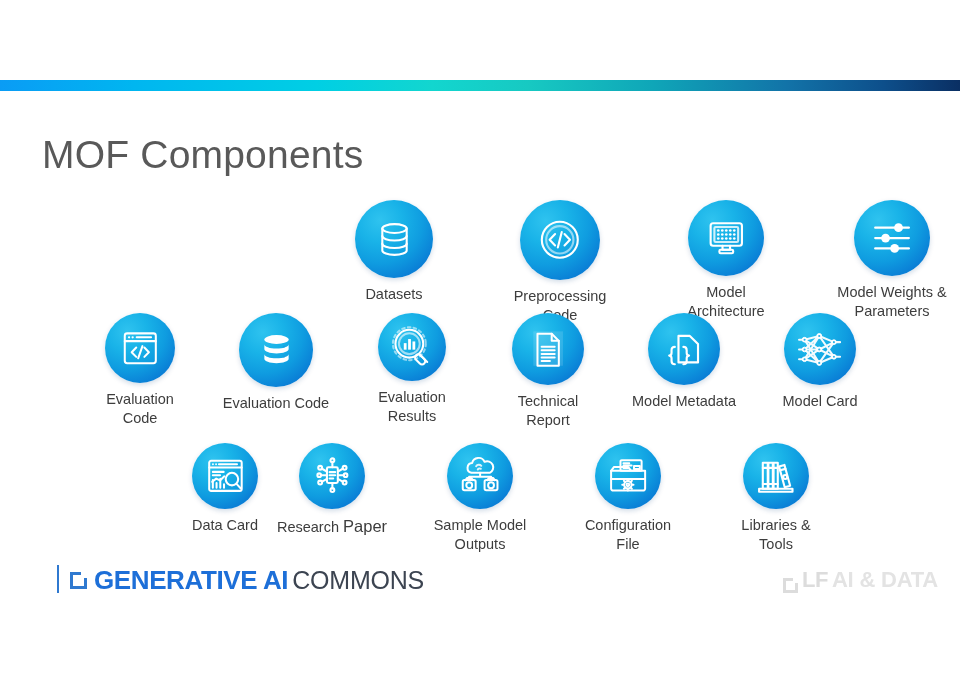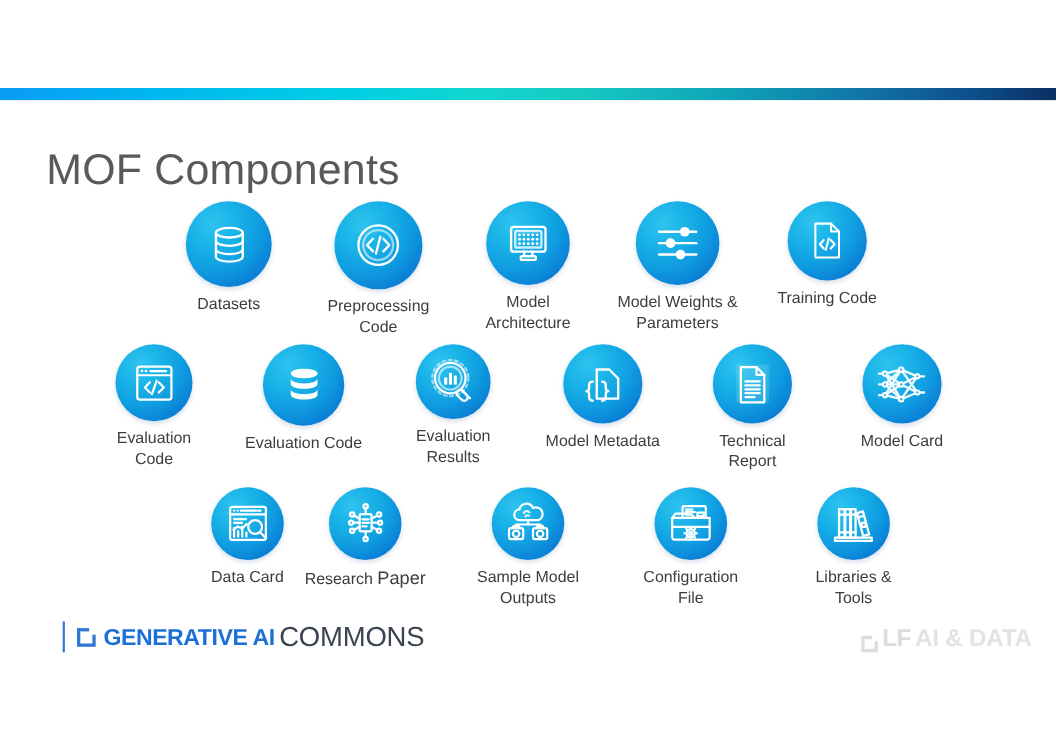--- a/index.html
+++ b/index.html
@@ -59,21 +59,21 @@
   .ga-mark{
     width:17px;height:17px;margin-right:7px;
     position:relative;flex:0 0 auto;
   }
   .ga-mark .outer{
     position:absolute;inset:0;border:3px solid #2f79d0;box-sizing:border-box;
   }
   .ga-mark .notch{
     position:absolute;right:-1px;top:-1px;width:7px;height:7px;background:#ffffff;
   }
-  .ga-strong{font-size:21px;font-weight:bold;color:#1d6fd8;letter-spacing:-.4px;}
+  .ga-strong{font-size:26px;font-weight:bold;color:#1d6fd8;letter-spacing:-.4px;}
   .ga-light{font-size:25px;font-weight:400;color:#3c4451;letter-spacing:-.2px;margin-left:4px;}
 
   .lf-logo{
     position:absolute;left:783px;top:567px;
     display:flex;align-items:flex-end;white-space:nowrap;
   }
   .lf-mark{width:15px;height:15px;position:relative;margin-right:4px;flex:0 0 auto;}
   .lf-mark .outer{position:absolute;inset:0;border:3px solid #dcdcdc;box-sizing:border-box;}
   .lf-mark .notch{position:absolute;right:-1px;top:-1px;width:6px;height:6px;background:#ffffff;}
   .lf-strong{font-size:22px;font-weight:bold;color:#dcdcdc;letter-spacing:-.5px;}
@@ -81,21 +81,21 @@
 </style>
 </head>
 <body>
 
 <div id="slide">
 
   <div class="topbar"></div>
 
   <div class="title">MOF Components</div>
 
-  <div class="row" id="row-0" style="top: 183px; justify-content: center;">
+  <div class="row" id="row-0" style="top: 200px; justify-content: flex-end; gap: 30px;">
       <div class="cell" style="width: 136px;">
         <div class="circle" style="width: 78px; height: 78px;">
           <svg width="39" height="39" viewBox="0 0 32 32">
       <ellipse cx="16" cy="7" rx="10" ry="3.6" fill="none" stroke="#ffffff" stroke-width="1.7" stroke-linecap="round" stroke-linejoin="round"></ellipse>
       <path d="M6 7v18c0 2 4.5 3.6 10 3.6s10-1.6 10-3.6V7" fill="none" stroke="#ffffff" stroke-width="1.7" stroke-linecap="round" stroke-linejoin="round"></path>
       <path d="M6 13.2c0 2 4.5 3.6 10 3.6s10-1.6 10-3.6" fill="none" stroke="#ffffff" stroke-width="1.7" stroke-linecap="round" stroke-linejoin="round"></path>
       <path d="M6 19.4c0 2 4.5 3.6 10 3.6s10-1.6 10-3.6" fill="none" stroke="#ffffff" stroke-width="1.7" stroke-linecap="round" stroke-linejoin="round"></path>
     </svg>
         </div>
         <div class="label">Datasets</div>
@@ -147,32 +147,20 @@
       <path d="M4 17h26" fill="none" stroke="#ffffff" stroke-width="1.7" stroke-linecap="round" stroke-linejoin="round"></path>
       <path d="M4 25h26" fill="none" stroke="#ffffff" stroke-width="1.7" stroke-linecap="round" stroke-linejoin="round"></path>
       <circle cx="22" cy="9" r="3.4" fill="#ffffff"></circle>
       <circle cx="12" cy="17" r="3.4" fill="#ffffff"></circle>
       <circle cx="19" cy="25" r="3.4" fill="#ffffff"></circle>
     </svg>
         </div>
         <div class="label">Model Weights &amp;
 Parameters</div>
       </div>
-      <div class="cell" style="width: 136px;">
-        <div class="circle" style="width: 72px; height: 72px;">
-          <svg width="37.44" height="37.44" viewBox="0 0 30 34">
-      <path d="M5.5 3h13l6.5 6.5V31H5.5z" fill="none" stroke="#ffffff" stroke-width="1.7" stroke-linecap="round" stroke-linejoin="round"></path>
-      <path d="M18.5 3v6.5H25" fill="none" stroke="#ffffff" stroke-width="1.7" stroke-linecap="round" stroke-linejoin="round"></path>
-      <path d="M12.4 16.5 9.2 20l3.2 3.5" fill="none" stroke="#ffffff" stroke-width="1.7" stroke-linecap="round" stroke-linejoin="round"></path>
-      <path d="M18.2 16.5 21.4 20l-3.2 3.5" fill="none" stroke="#ffffff" stroke-width="1.7" stroke-linecap="round" stroke-linejoin="round"></path>
-      <path d="M16.6 15.3 14 24.7" fill="none" stroke="#ffffff" stroke-width="1.7" stroke-linecap="round" stroke-linejoin="round"></path>
-    </svg>
-        </div>
-        <div class="label">Training Code</div>
-      </div>
     </div>
   <div class="row" id="row-1" style="top: 313px; justify-content: center;">
       <div class="cell" style="width: 136px;">
         <div class="circle" style="width: 70px; height: 70px;">
           <svg width="40.599999999999994" height="40.599999999999994" viewBox="0 0 34 32">
       <rect x="4" y="3.5" width="26" height="25" rx="2" fill="none" stroke="#ffffff" stroke-width="1.7" stroke-linecap="round" stroke-linejoin="round"></rect>
       <path d="M4 10h26" fill="none" stroke="#ffffff" stroke-width="1.7" stroke-linecap="round" stroke-linejoin="round"></path>
       <circle cx="7.6" cy="6.8" r=".95" fill="#ffffff"></circle>
       <circle cx="10.6" cy="6.8" r=".95" fill="#ffffff"></circle>
       <path d="M14 6.8h12" fill="none" stroke="#ffffff" stroke-width="1.7" stroke-linecap="round" stroke-linejoin="round"></path>
@@ -207,39 +195,39 @@
       <rect x="18.6" y="13.6" width="2.3" height="6.8" fill="#ffffff"></rect>
       <path d="M24.4 24.2l6.4 6.4" fill="none" stroke="#ffffff" stroke-width="1.7" stroke-linecap="round" stroke-linejoin="round"></path>
       <rect x="23.4" y="23.2" width="9.6" height="5.2" rx="2.6" transform="rotate(45 23.4 23.2)" fill="none" stroke="#ffffff" stroke-width="1.7" stroke-linecap="round" stroke-linejoin="round"></rect>
     </svg>
         </div>
         <div class="label">Evaluation
 Results</div>
       </div>
       <div class="cell" style="width: 136px;">
         <div class="circle" style="width: 72px; height: 72px;">
-          <svg width="40.32000000000001" height="40.32000000000001" viewBox="0 0 32 32">
-      <path d="M11.5 5.5h9L27 12v14.5H11.5z" fill="none" stroke="#ffffff" stroke-width="1.7" stroke-linecap="round" stroke-linejoin="round"></path>
-      <path d="M8.6 14.2c-1.9 0-2.6 1-2.6 2.6v2.1c0 1.4-.7 2.2-1.9 2.2 1.2 0 1.9.8 1.9 2.2v2.1c0 1.6.7 2.6 2.6 2.6" fill="none" stroke="#ffffff" stroke-width="1.7" stroke-linecap="round" stroke-linejoin="round"></path>
-      <path d="M15.4 14.2c1.9 0 2.6 1 2.6 2.6v2.1c0 1.4.7 2.2 1.9 2.2-1.2 0-1.9.8-1.9 2.2v2.1c0 1.6-.7 2.6-2.6 2.6" fill="none" stroke="#ffffff" stroke-width="1.7" stroke-linecap="round" stroke-linejoin="round"></path>
-    </svg>
-        </div>
-        <div class="label">Model Metadata</div>
-      </div>
-      <div class="cell" style="width: 136px;">
-        <div class="circle" style="width: 72px; height: 72px;">
           <svg width="40.32000000000001" height="40.32000000000001" viewBox="0 0 30 34">
       <rect x="2.5" y="2" width="25" height="29" fill="#ffffff" opacity=".13"></rect>
       <path d="M6 4h12l6 6v21H6z" fill="none" stroke="#ffffff" stroke-width="1.7" stroke-linecap="round" stroke-linejoin="round"></path>
       <path d="M18 4v6h6" fill="none" stroke="#ffffff" stroke-width="1.7" stroke-linecap="round" stroke-linejoin="round"></path>
       <path d="M9.5 15h11M9.5 18h11M9.5 21h11M9.5 24h11M9.5 27h7" fill="none" stroke="#ffffff" stroke-width="1.7" stroke-linecap="round" stroke-linejoin="round"></path>
     </svg>
         </div>
         <div class="label">Technical
 Report</div>
+      </div>
+      <div class="cell" style="width: 136px;">
+        <div class="circle" style="width: 72px; height: 72px;">
+          <svg width="40.32000000000001" height="40.32000000000001" viewBox="0 0 32 32">
+      <path d="M11.5 5.5h9L27 12v14.5H11.5z" fill="none" stroke="#ffffff" stroke-width="1.7" stroke-linecap="round" stroke-linejoin="round"></path>
+      <path d="M8.6 14.2c-1.9 0-2.6 1-2.6 2.6v2.1c0 1.4-.7 2.2-1.9 2.2 1.2 0 1.9.8 1.9 2.2v2.1c0 1.6.7 2.6 2.6 2.6" fill="none" stroke="#ffffff" stroke-width="1.7" stroke-linecap="round" stroke-linejoin="round"></path>
+      <path d="M15.4 14.2c1.9 0 2.6 1 2.6 2.6v2.1c0 1.4.7 2.2 1.9 2.2-1.2 0-1.9.8-1.9 2.2v2.1c0 1.6-.7 2.6-2.6 2.6" fill="none" stroke="#ffffff" stroke-width="1.7" stroke-linecap="round" stroke-linejoin="round"></path>
+    </svg>
+        </div>
+        <div class="label">Model Metadata</div>
       </div>
       <div class="cell" style="width: 136px;">
         <div class="circle" style="width: 72px; height: 72px;">
           <svg width="48.96" height="48.96" viewBox="0 0 40 34">
       <g fill="none" stroke="#ffffff" stroke-width="1.7" stroke-linecap="round" stroke-linejoin="round" opacity=".95">
         <path d="M7 9 19 6 7 17 19 6 7 25 19 6"></path>
         <path d="M7 9 19 17 7 17 19 17 7 25 19 17"></path>
         <path d="M7 9 19 28 7 17 19 28 7 25 19 28"></path>
         <path d="M19 6 31 11 19 17 31 11 19 28 31 11"></path>
         <path d="M19 6 31 23 19 17 31 23 19 28 31 23"></path>

